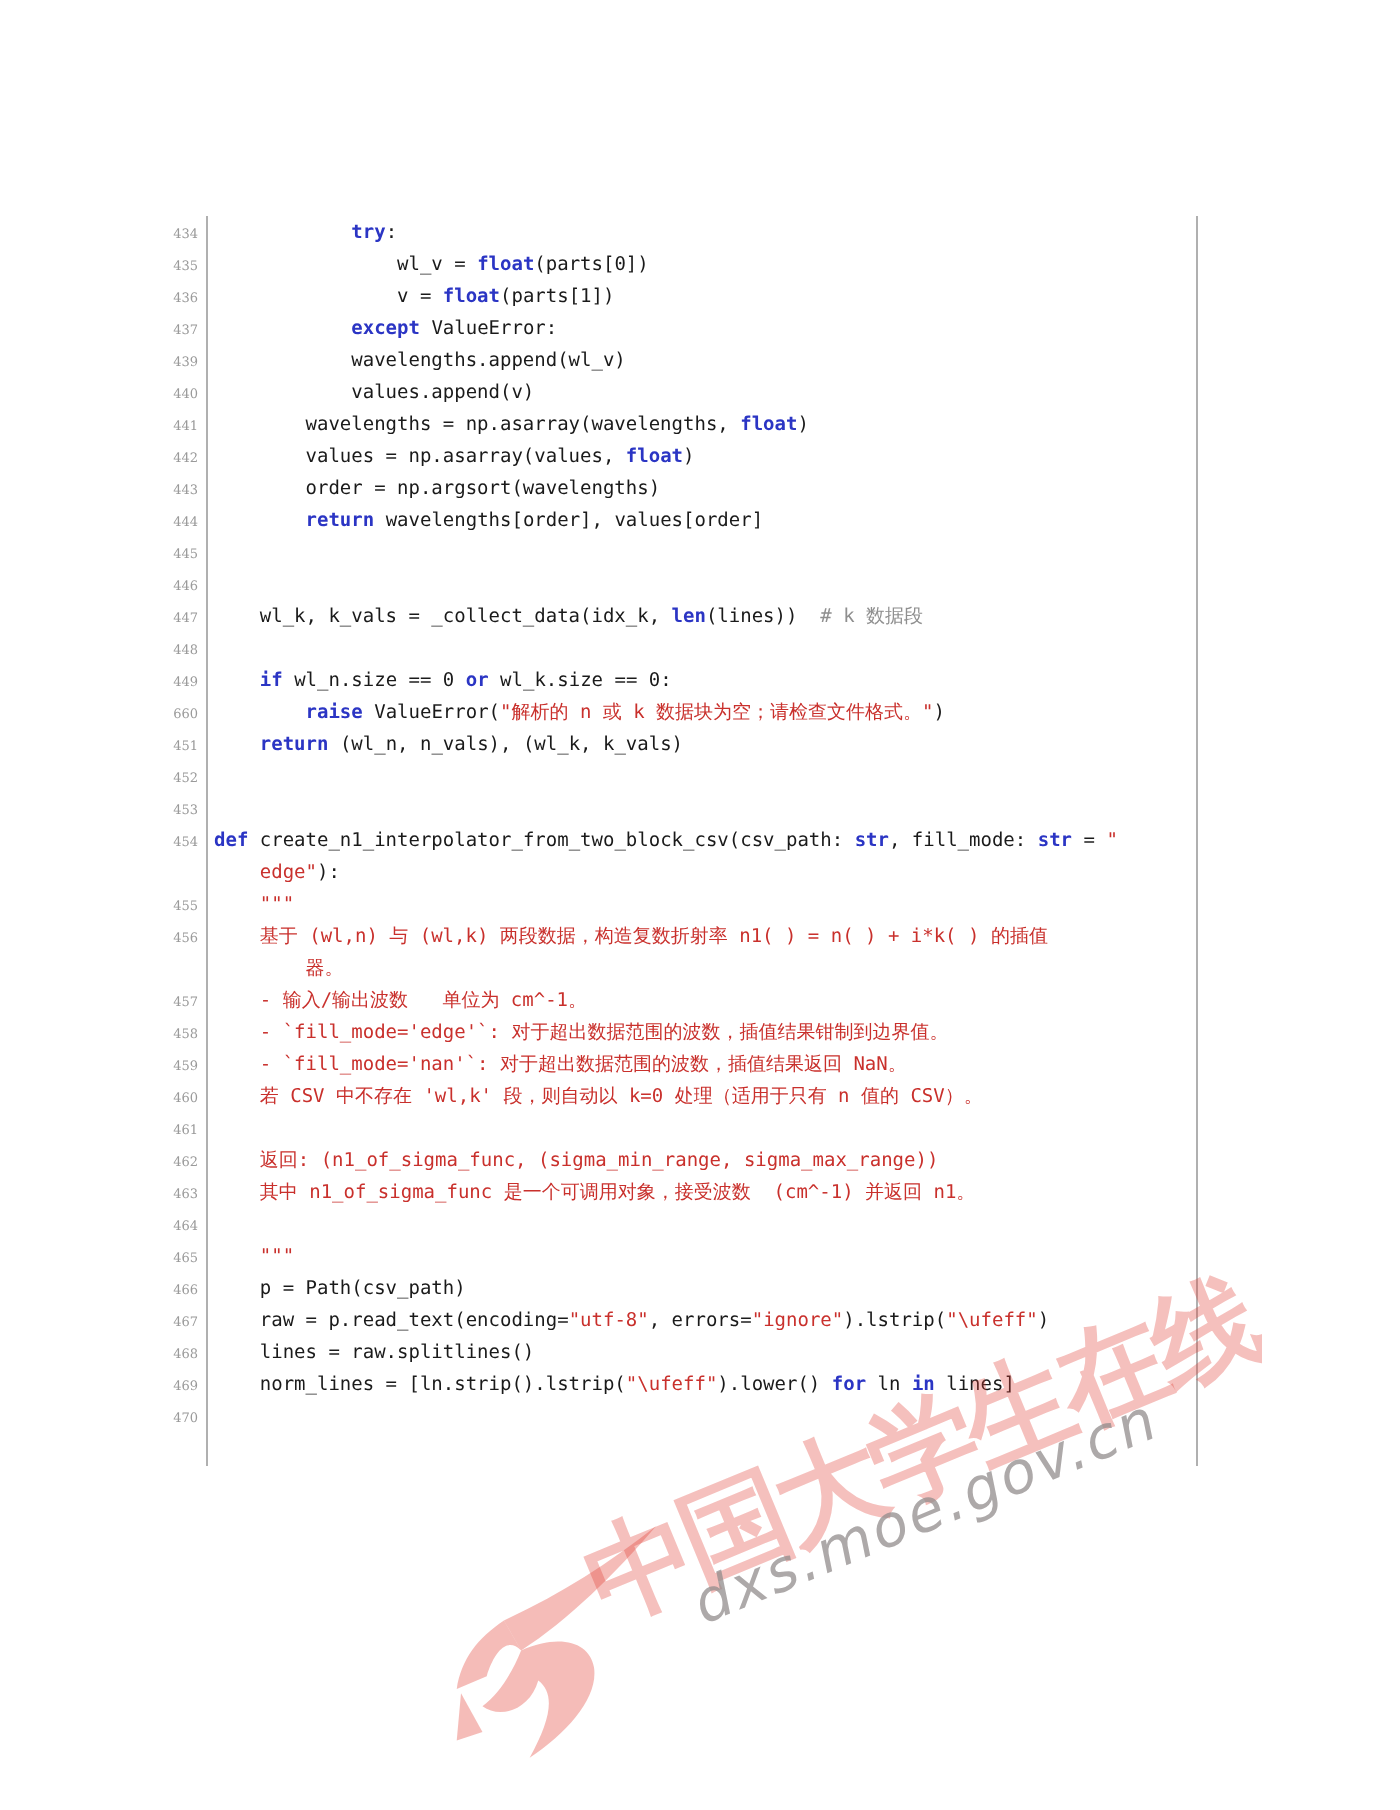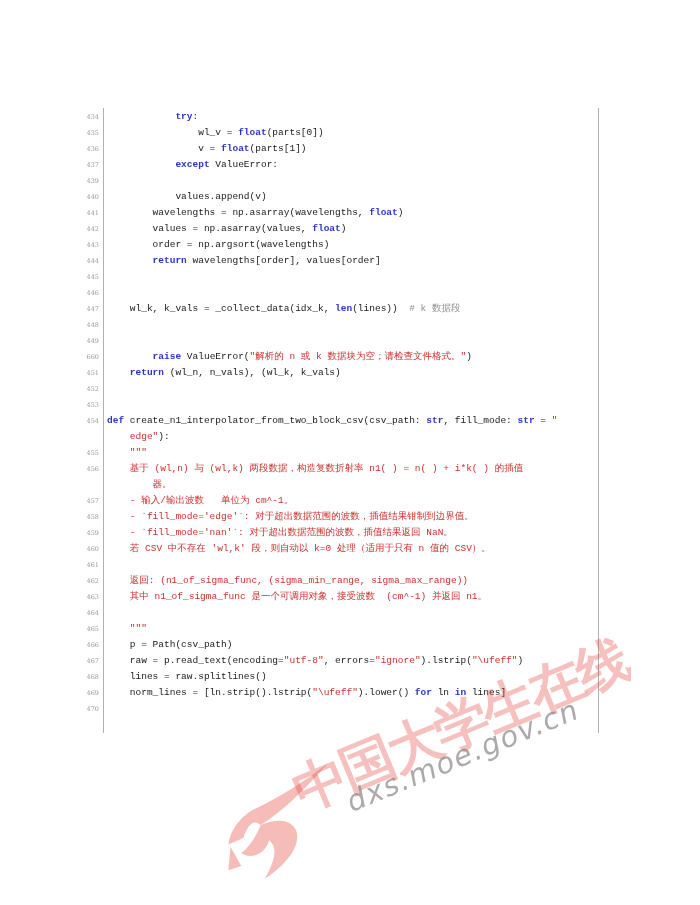--- a/index.html
+++ b/index.html
@@ -36,21 +36,20 @@
     font-size:6.5px;
     color:#9a9a9a;
     line-height:16px;
   }
   .codecell{
     flex:1;
     padding-left:8px;
     font-size:9.5px;
     color:#1a1a1a;
     overflow:hidden;
-    font-family:Liberation Mono, monospace;
   }
   .seg-kw{color:#2b35c4;font-weight:bold;}
   .seg-str{color:#c9302c;}
   .seg-com{color:#8f8f8f;}
   .seg-pl{color:#1a1a1a;}
   .watermark{
     position:absolute;left:0;top:0;width:700px;height:905px;
     pointer-events:none;
   }
   .wm-text{
@@ -89,31 +88,31 @@
 <div class="page">
 
   <div class="frame-line left"></div>
   <div class="frame-line right"></div>
 
   <div class="listing" id="code-rows">
       <div class="row"><span class="lineno">434</span><span class="codecell"><span class="seg-pl">            </span><span class="seg-kw">try</span><span class="seg-pl">:</span></span></div>
       <div class="row"><span class="lineno">435</span><span class="codecell"><span class="seg-pl">                wl_v = </span><span class="seg-kw">float</span><span class="seg-pl">(parts[0])</span></span></div>
       <div class="row"><span class="lineno">436</span><span class="codecell"><span class="seg-pl">                v = </span><span class="seg-kw">float</span><span class="seg-pl">(parts[1])</span></span></div>
       <div class="row"><span class="lineno">437</span><span class="codecell"><span class="seg-pl">            </span><span class="seg-kw">except</span><span class="seg-pl"> ValueError:</span></span></div>
-      <div class="row"><span class="lineno">439</span></div>
+      <div class="row"><span class="lineno">439</span><span class="codecell"><span class="seg-pl">            wavelengths.append(wl_v)</span></span></div>
       <div class="row"><span class="lineno">440</span><span class="codecell"><span class="seg-pl">            values.append(v)</span></span></div>
       <div class="row"><span class="lineno">441</span><span class="codecell"><span class="seg-pl">        wavelengths = np.asarray(wavelengths, </span><span class="seg-kw">float</span><span class="seg-pl">)</span></span></div>
       <div class="row"><span class="lineno">442</span><span class="codecell"><span class="seg-pl">        values = np.asarray(values, </span><span class="seg-kw">float</span><span class="seg-pl">)</span></span></div>
       <div class="row"><span class="lineno">443</span><span class="codecell"><span class="seg-pl">        order = np.argsort(wavelengths)</span></span></div>
       <div class="row"><span class="lineno">444</span><span class="codecell"><span class="seg-pl">        </span><span class="seg-kw">return</span><span class="seg-pl"> wavelengths[order], values[order]</span></span></div>
       <div class="row"><span class="lineno">445</span><span class="codecell"></span></div>
       <div class="row"><span class="lineno">446</span></div>
       <div class="row"><span class="lineno">447</span><span class="codecell"><span class="seg-pl">    wl_k, k_vals = _collect_data(idx_k, </span><span class="seg-kw">len</span><span class="seg-pl">(lines))  </span><span class="seg-com"># k 数据段</span></span></div>
       <div class="row"><span class="lineno">448</span><span class="codecell"></span></div>
-      <div class="row"><span class="lineno">449</span></div>
+      <div class="row"><span class="lineno">449</span><span class="codecell"><span class="seg-pl">    </span><span class="seg-kw">if</span><span class="seg-pl"> wl_n.size == 0 </span><span class="seg-kw">or</span><span class="seg-pl"> wl_k.size == 0:</span></span></div>
       <div class="row"><span class="lineno">660</span><span class="codecell"><span class="seg-pl">        </span><span class="seg-kw">raise</span><span class="seg-pl"> ValueError(</span><span class="seg-str">"解析的 n 或 k 数据块为空；请检查文件格式。"</span><span class="seg-pl">)</span></span></div>
       <div class="row"><span class="lineno">451</span><span class="codecell"><span class="seg-pl">    </span><span class="seg-kw">return</span><span class="seg-pl"> (wl_n, n_vals), (wl_k, k_vals)</span></span></div>
       <div class="row"><span class="lineno">452</span><span class="codecell"></span></div>
       <div class="row"><span class="lineno">453</span><span class="codecell"></span></div>
       <div class="row"><span class="lineno">454</span><span class="codecell"><span class="seg-kw">def</span><span class="seg-pl"> create_n1_interpolator_from_two_block_csv(csv_path: </span><span class="seg-kw">str</span><span class="seg-pl">, fill_mode: </span><span class="seg-kw">str</span><span class="seg-pl"> = </span><span class="seg-str">"</span></span></div>
       <div class="row"><span class="lineno"></span><span class="codecell"><span class="seg-str">    edge"</span><span class="seg-pl">):</span></span></div>
       <div class="row"><span class="lineno">455</span><span class="codecell"><span class="seg-str">    """</span></span></div>
       <div class="row"><span class="lineno">456</span><span class="codecell"><span class="seg-str">    基于 (wl,n) 与 (wl,k) 两段数据，构造复数折射率 n1( ) = n( ) + i*k( ) 的插值</span></span></div>
       <div class="row"><span class="lineno"></span><span class="codecell"><span class="seg-str">        器。</span></span></div>
       <div class="row"><span class="lineno">457</span><span class="codecell"><span class="seg-str">    - 输入/输出波数   单位为 cm^-1。</span></span></div>

